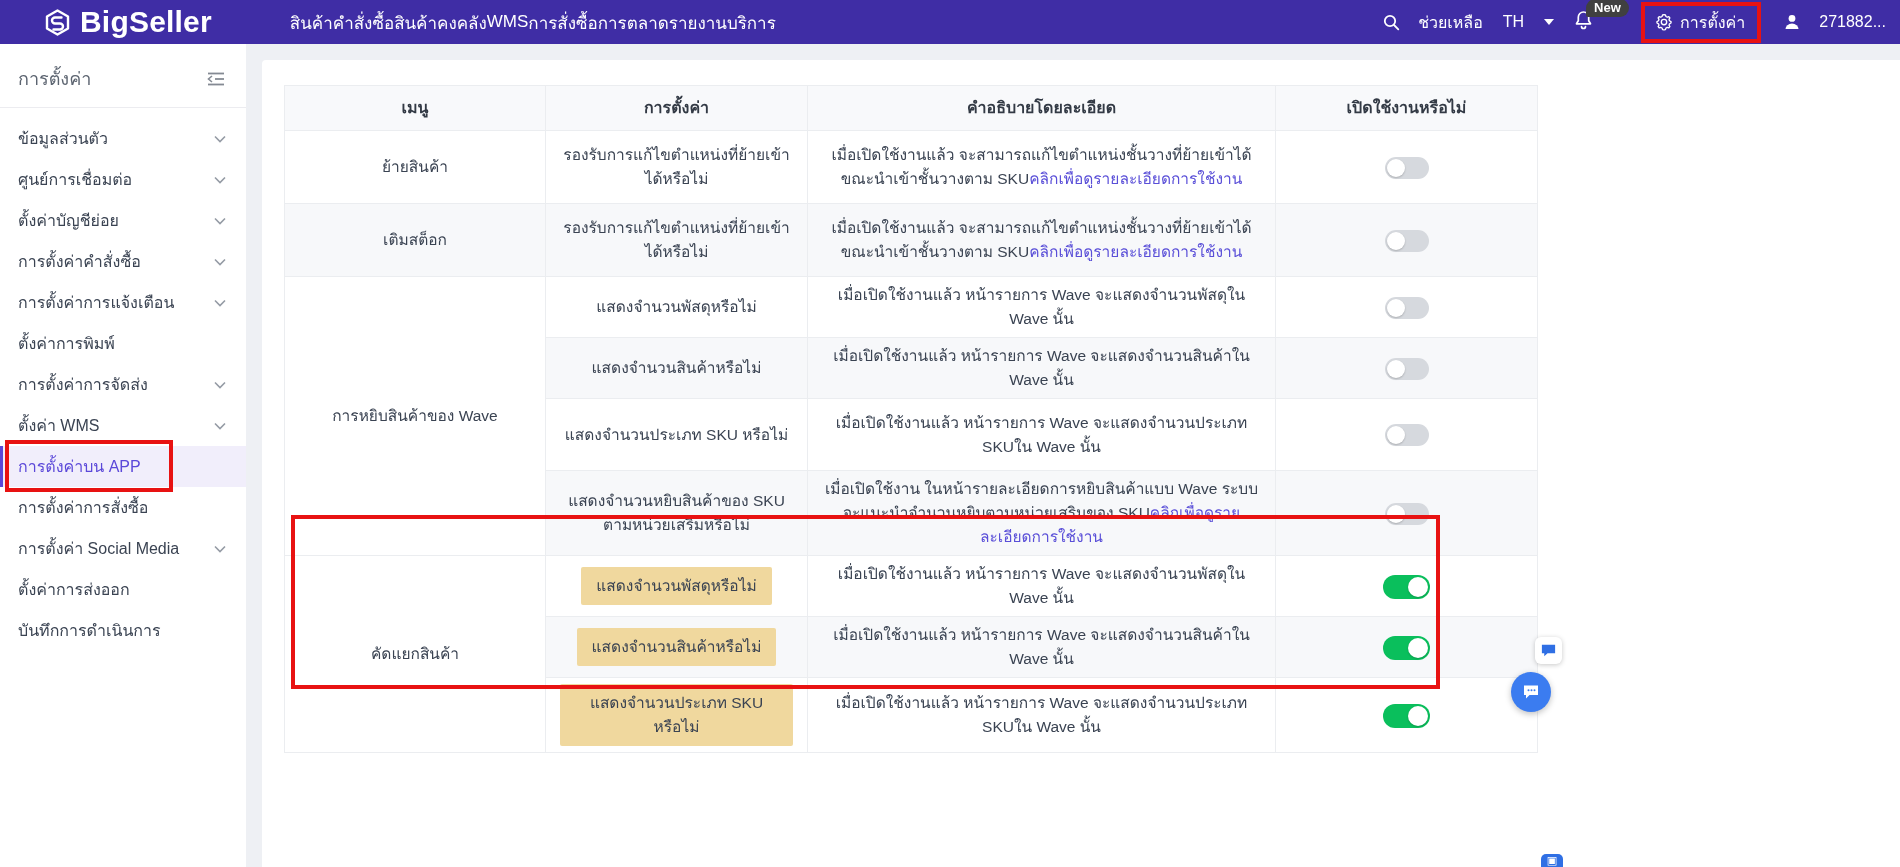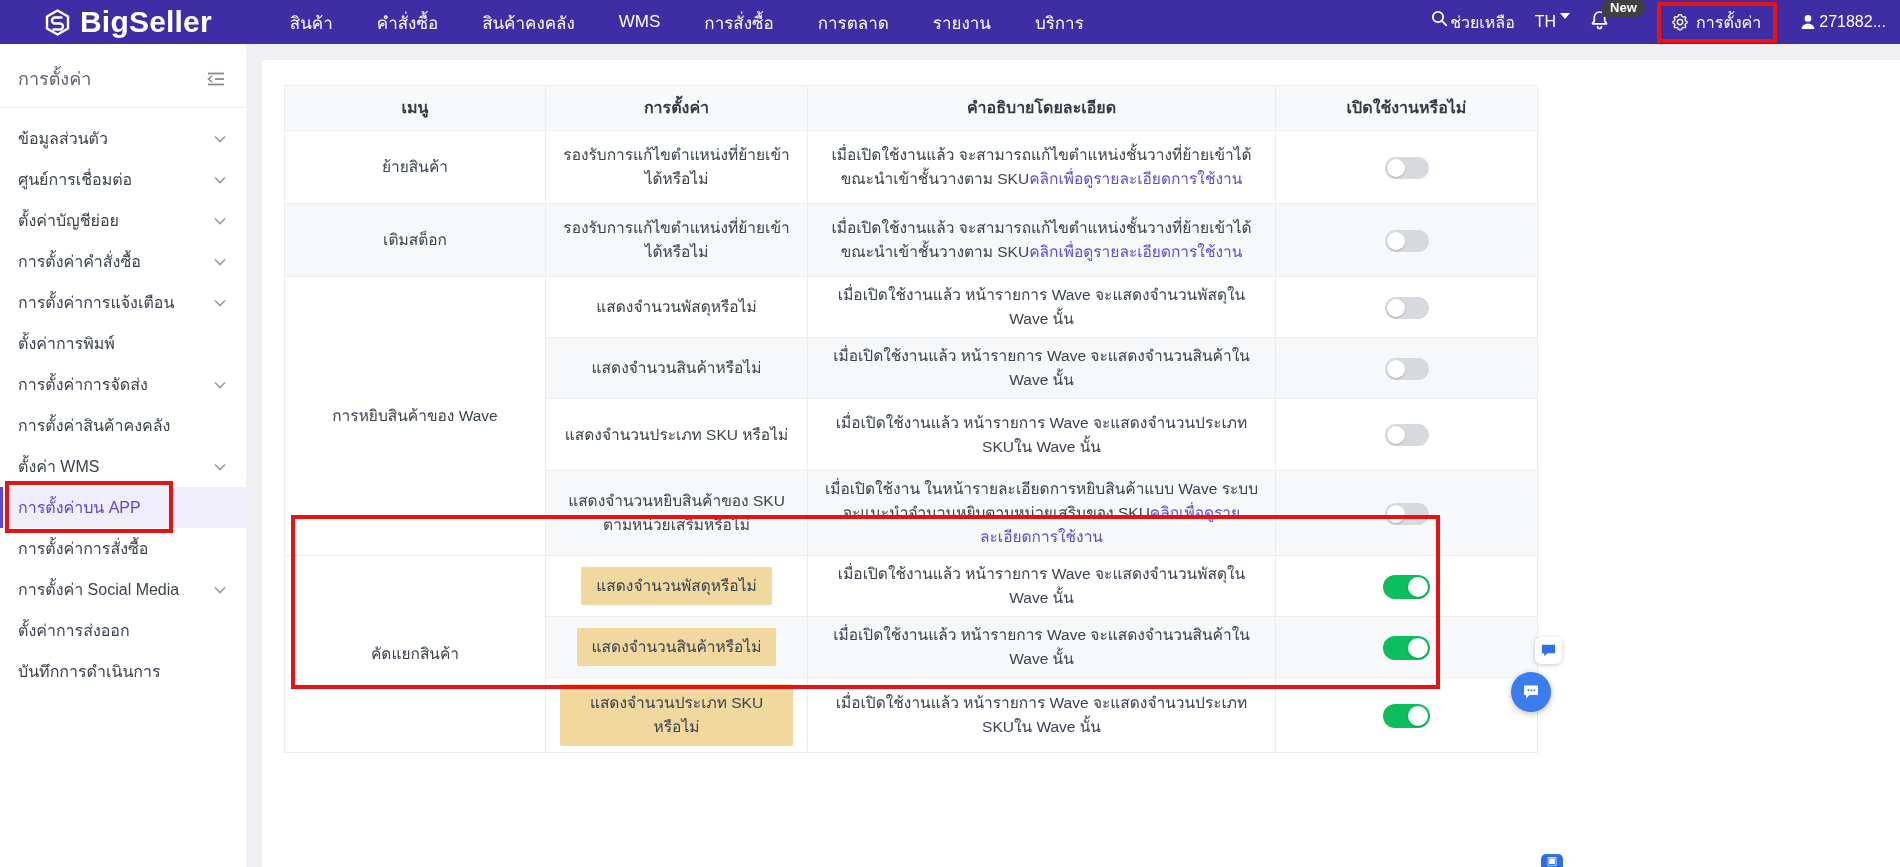--- a/index.html
+++ b/index.html
@@ -4,24 +4,24 @@
 <style>
   * { margin:0; padding:0; box-sizing:border-box; }
   html,body { width:1900px; height:867px; overflow:hidden;
     font-family:"Liberation Sans","DejaVu Sans",sans-serif; background:#eef0f4; }
 
   
   .navbar { height:44px; background:#3f2da5; display:flex; align-items:center;
     color:#fff; padding:0 14px 0 44px; position:relative; z-index:10; }
   .brand { display:flex; align-items:center; gap:9px; }
   .brand-name { font-size:30px; font-weight:bold; letter-spacing:.2px; }
-  .nav-links { display:flex; align-items:center; gap:44px; margin-left:78px; }
+  .nav-links { display:flex; align-items:center; margin-left:78px; }
   .nav-link { font-size:17px; cursor:pointer; white-space:nowrap; }
   .nav-right { margin-left:auto; display:flex; align-items:center; gap:20px; font-size:16px; }
-  .nav-right .grp { display:flex; gap:2px; cursor:pointer; white-space:nowrap; }
+  .nav-right .grp { display:flex; align-items:center; gap:18px; cursor:pointer; white-space:nowrap; }
   .bell-wrap { position:relative; margin-right:26px; }
   .new-badge { position:absolute; top:-11px; left:12px; background:#404040; color:#fff;
     font-size:13px; font-weight:bold; padding:1px 8px 2px; border-radius:9px 9px 9px 2px; }
   .nav-settings-box { display:flex; align-items:center; gap:7px; border:4px solid #e81212;
     padding:4px 12px 4px 10px; margin:0 2px; }
   .caret { width:0; height:0; border-left:5px solid transparent; border-right:5px solid transparent;
     border-top:6px solid #fff; display:inline-block; margin-left:2px; }
 
   
   .page { display:flex; height:823px; }
@@ -190,23 +190,20 @@
           </svg>
       </div>
       <div class="side-item">
         <span>ตั้งค่าการพิมพ์</span>
       </div>
       <div class="side-item">
         <span>การตั้งค่าการจัดส่ง</span>
         <svg class="chev" width="12" height="8" viewBox="0 0 12 8">
             <path d="M1 1.5 L6 6.5 L11 1.5" fill="none" stroke="#7a828e" stroke-width="1.6"></path>
           </svg>
-      </div>
-      <div class="side-item">
-        <span>การตั้งค่าสินค้าคงคลัง</span>
       </div>
       <div class="side-item">
         <span>ตั้งค่า WMS</span>
         <svg class="chev" width="12" height="8" viewBox="0 0 12 8">
             <path d="M1 1.5 L6 6.5 L11 1.5" fill="none" stroke="#7a828e" stroke-width="1.6"></path>
           </svg>
       </div>
       <div class="side-item active">
         <span>การตั้งค่าบน APP</span>
         <span class="side-redbox"></span>

